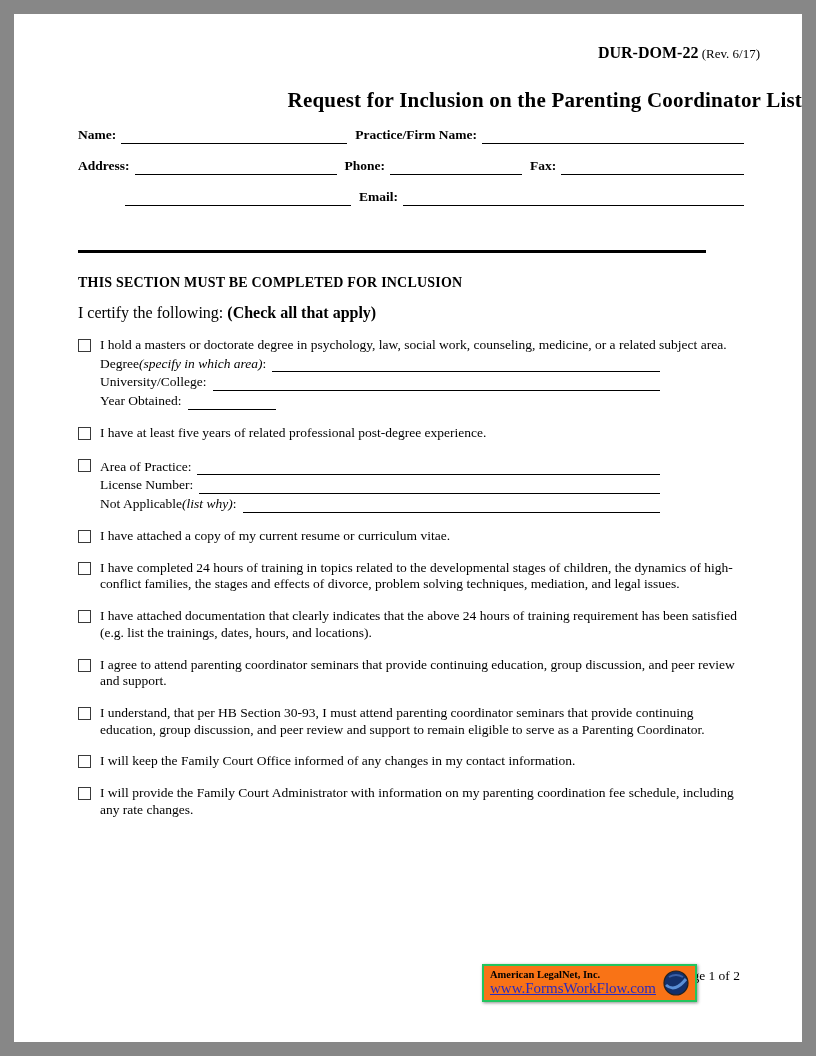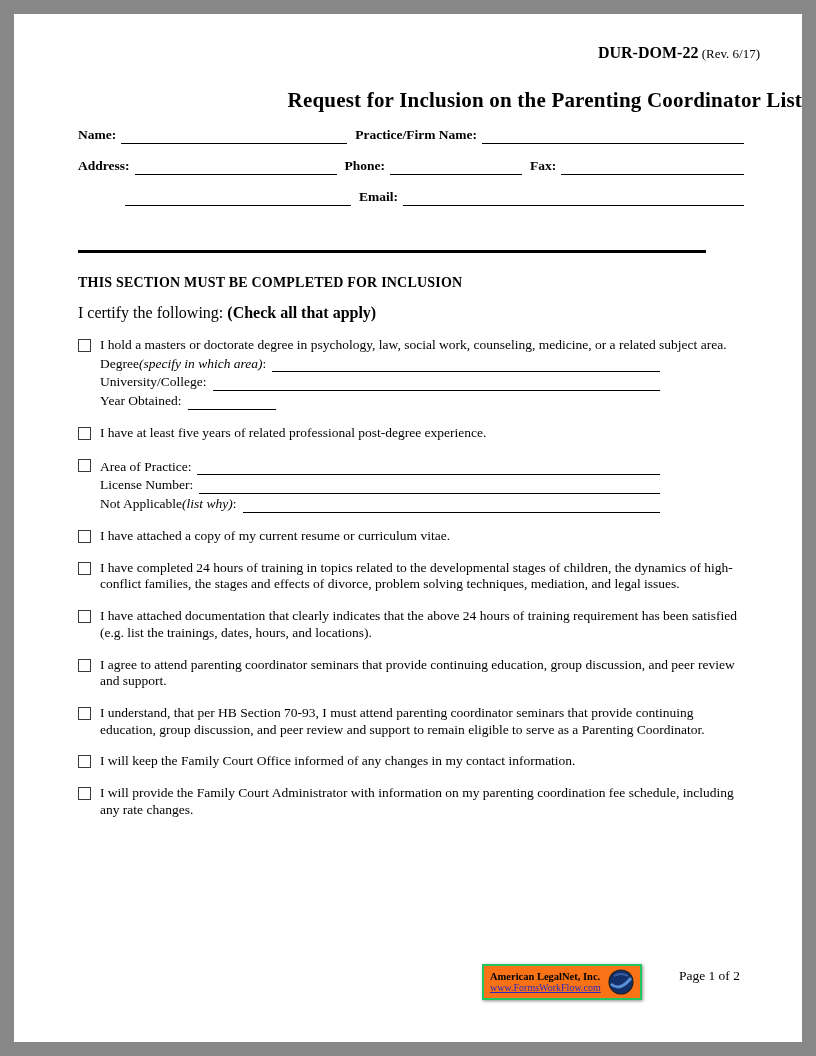--- a/index.html
+++ b/index.html
@@ -98,21 +98,21 @@
     display:flex;
     align-items:center;
     gap:7px;
     border:2px solid #22c55e;
     background:#f97316;
     padding:3px 6px;
     box-shadow:1px 1px 3px rgba(0,0,0,.45);
   }
   .logo-name { font-size:10.5px; font-weight:bold; white-space:nowrap; }
   .logo-url  {
-    font-size:10px;
+    font-size:15px;
     color:#2a2ac0;
     text-decoration:underline;
     white-space:nowrap;
   }
   .globe { display:block; }
 </style>
 </head>
 <body>
 
 <div class="page">
@@ -227,21 +227,21 @@
         <div class="check-body">I have attached documentation that clearly indicates that the above 24 hours of training requirement has been satisfied (e.g. list the trainings, dates, hours, and locations).</div>
       </div>
 
       <div class="check-item">
         <span class="checkbox"></span>
         <div class="check-body">I agree to attend parenting coordinator seminars that provide continuing education, group discussion, and peer review and support.</div>
       </div>
 
       <div class="check-item">
         <span class="checkbox"></span>
-        <div class="check-body">I understand, that per HB Section 70-93, I must attend parenting coordinator seminars that provide continuing education, group discussion, and peer review and support to remain eligible to serve as a Parenting Coordinator.</div>
+        <div class="check-body">I understand, that per HB Section 30-93, I must attend parenting coordinator seminars that provide continuing education, group discussion, and peer review and support to remain eligible to serve as a Parenting Coordinator.</div>
       </div>
 
       <div class="check-item">
         <span class="checkbox"></span>
         <div class="check-body">I will keep the Family Court Office informed of any changes in my contact information.</div>
       </div>
 
       <div class="check-item">
         <span class="checkbox"></span>
         <div class="check-body">I will provide the Family Court Administrator with information on my parenting coordination fee schedule, including any rate changes.</div>

